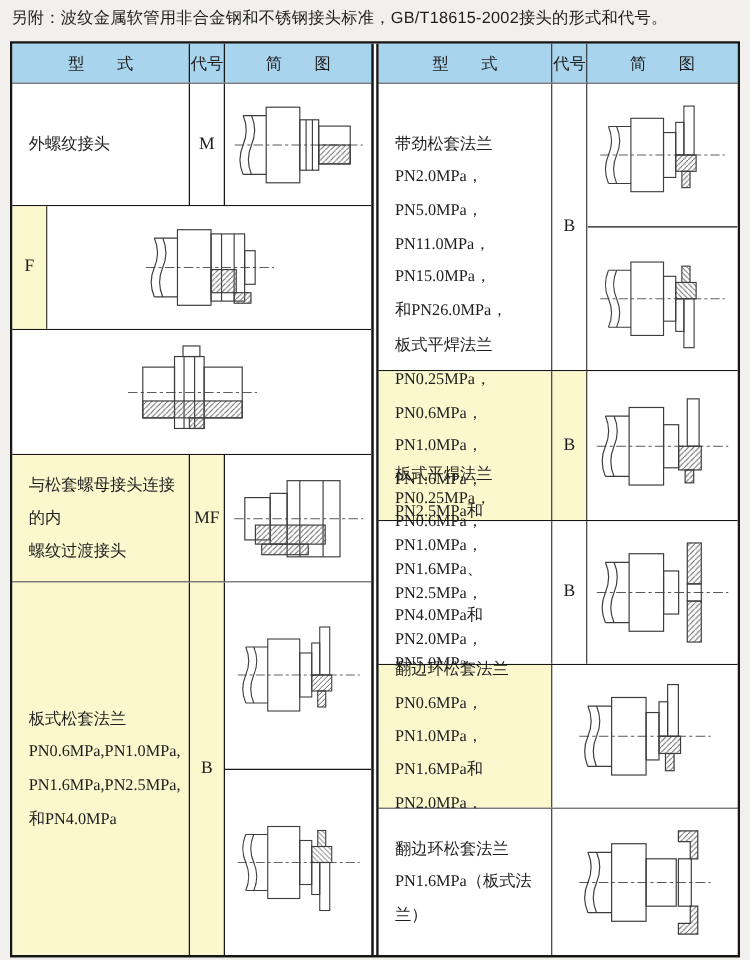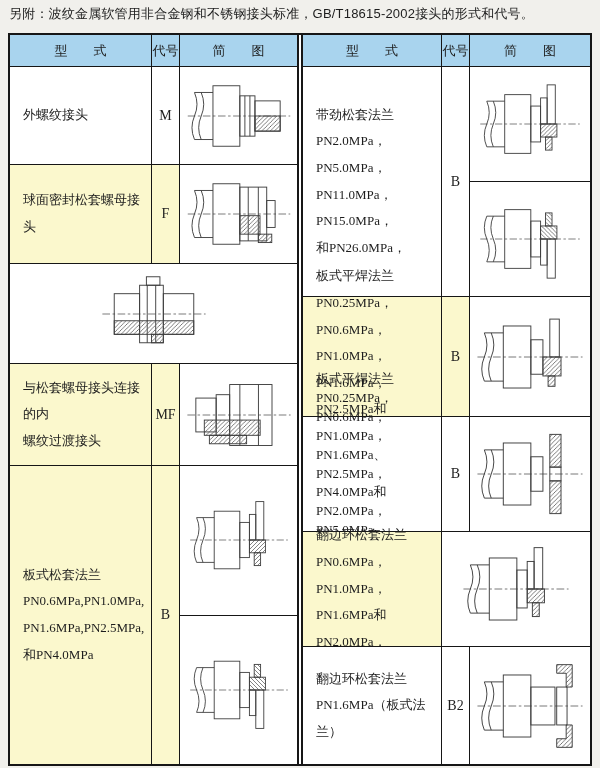--- a/index.html
+++ b/index.html
@@ -144,21 +144,20 @@
         <div class="cell c-type w-type-l">外螺纹接头</div>
         <div class="cell c-code w-code-l">M</div>
         <div class="cell nb c-diagram">
           <svg viewBox="0 0 130 100" width="110" height="84">
               <use href="#fit-m"></use>
             </svg>
         </div>
       </div>
 
       <div class="row hl" style="height:99px">
-        <div class="cell c-type w-type-l">球面密封松套螺母接头</div>
         <div class="cell c-code w-code-l">F</div>
         <div class="cell nb c-diagram">
           <svg viewBox="0 0 130 100" width="110" height="84">
               <use href="#fit-f"></use>
             </svg>
         </div>
       </div>
 
       <div class="row" style="height:100px">
         <div class="cell nb c-diagram">
@@ -265,21 +264,20 @@
         <div class="cell nb c-diagram">
           <svg viewBox="0 0 130 100" width="112" height="98">
               <use href="#fit-b"></use>
             </svg>
         </div>
       </div>
 
       <div class="row last">
         <div class="cell c-type w-type-r">翻边环松套法兰
 PN1.6MPa（板式法兰）</div>
-        <div class="cell c-code w-code-r">B2</div>
         <div class="cell nb c-diagram">
           <svg viewBox="0 0 130 100" width="112" height="100">
               <use href="#fit-lap"></use>
             </svg>
         </div>
       </div>
     </div>
 
   </div>
 </div>

